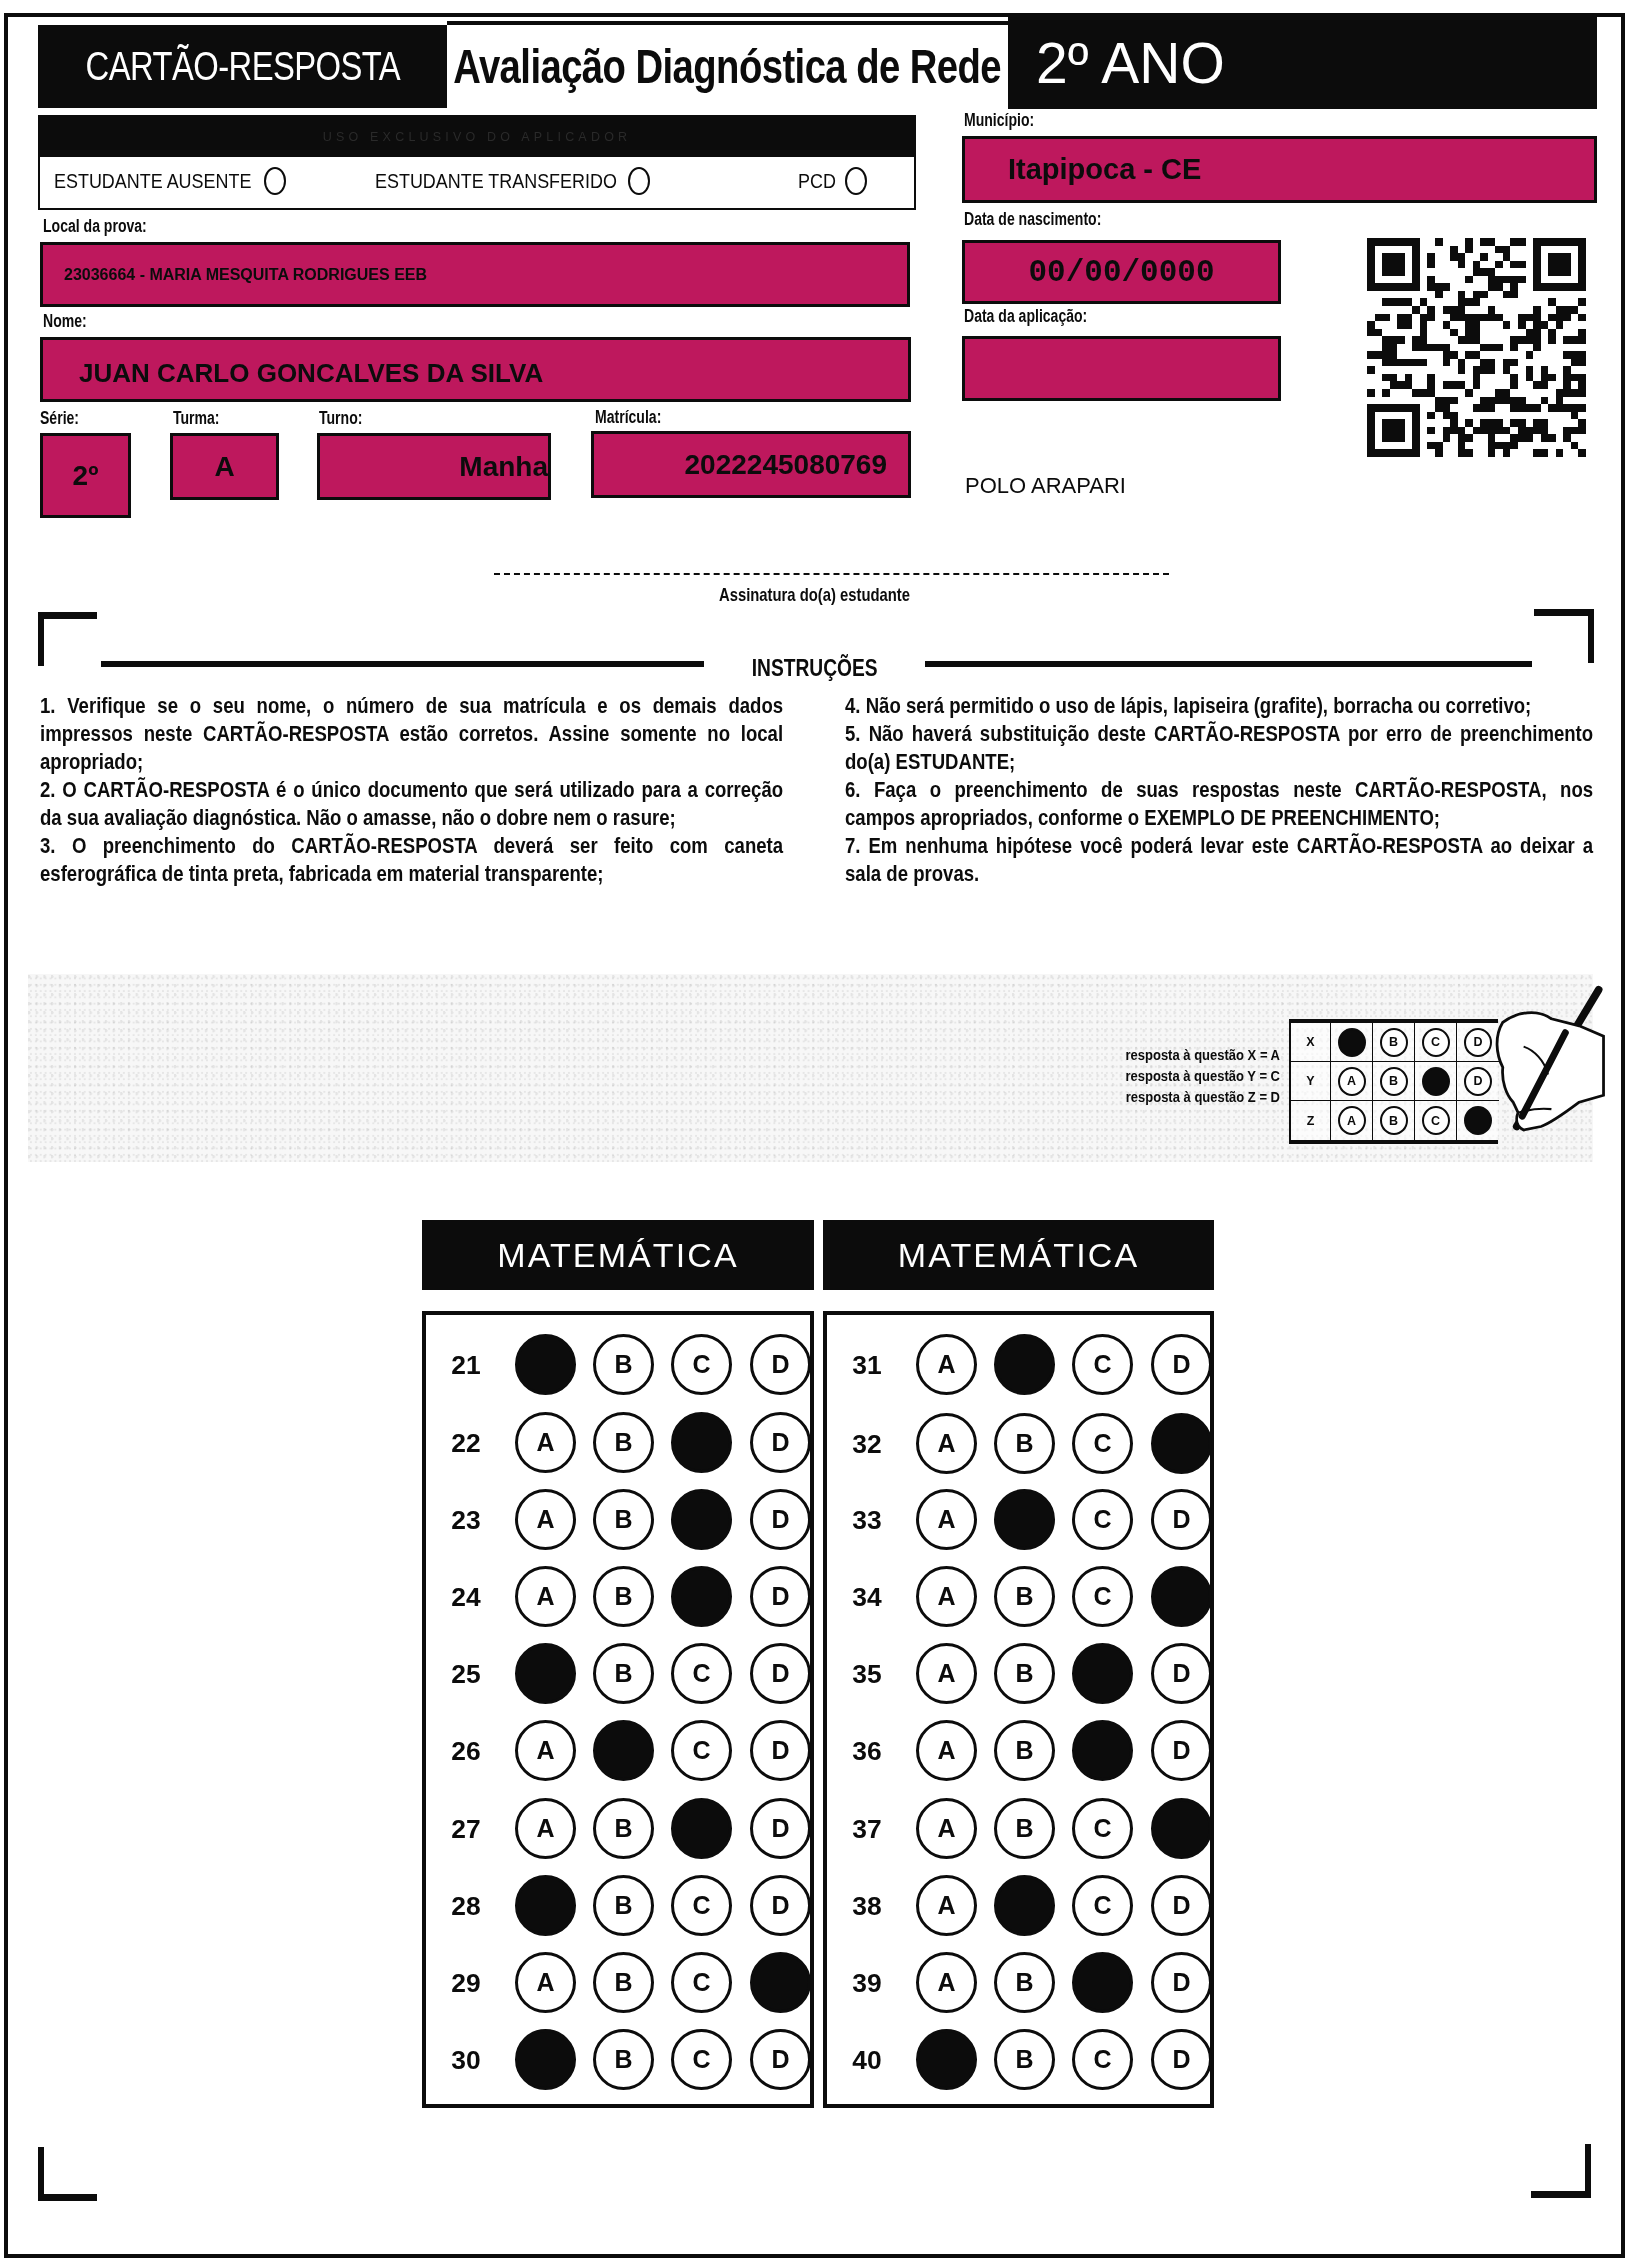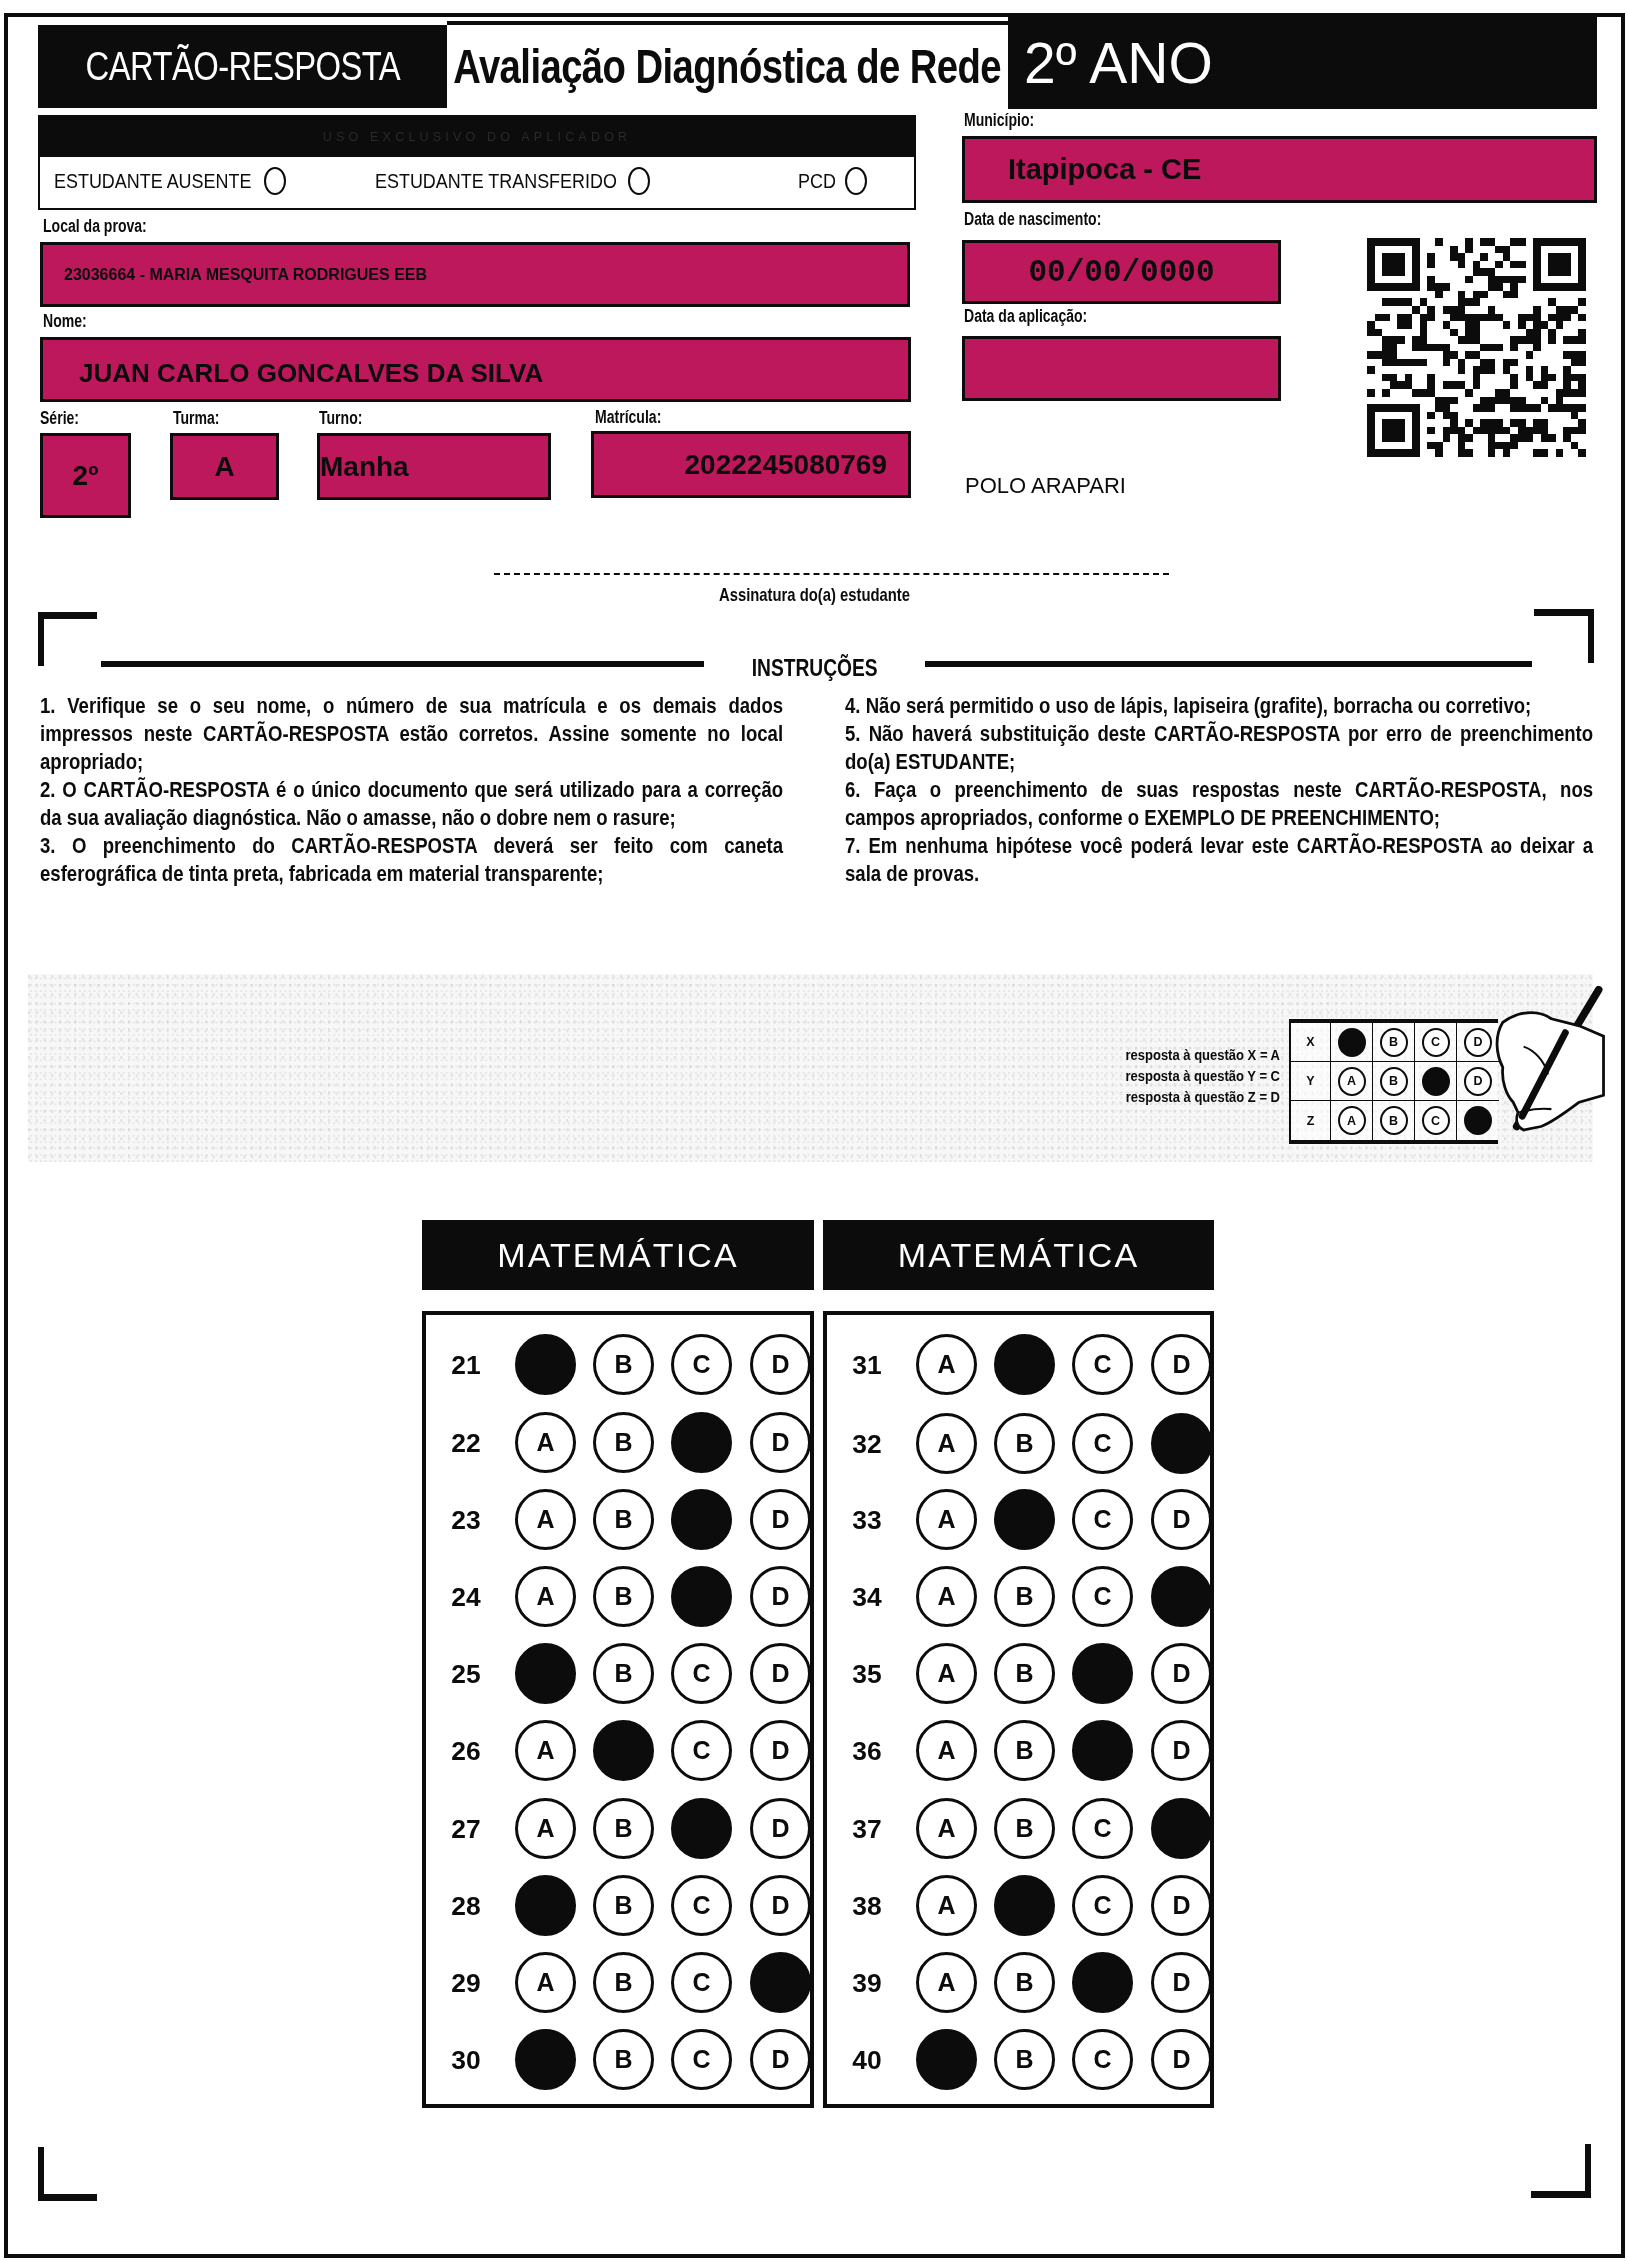--- a/index.html
+++ b/index.html
@@ -7,21 +7,21 @@
   body { position: relative; font-family: "Liberation Sans", "DejaVu Sans", sans-serif; color: #0c0c0c; }
   .abs { position: absolute; }
   .outer-border { left: 3.5px; top: 12.5px; width: 1621px; height: 2245px; border: 4.2px solid #0c0c0c; }
 
   
   .hdr-left { left: 38px; top: 25px; width: 409px; height: 83px; background: #0c0c0c; color: #fff;
     font-family: "Liberation Sans Narrow", "Liberation Sans", sans-serif; font-size: 40px; display: flex; align-items: center; justify-content: center; letter-spacing: -0.7px; transform-origin: left center; }
   .hdr-left span { display: inline-block; transform: scaleX(0.82); }
   .hdr-mid { left: 447px; top: 21px; width: 561px; height: 85px; background: #fff; border-top: 4.2px solid #0c0c0c; display: flex; align-items: center; justify-content: center; }
   .hdr-mid span { display: inline-block; font-size: 49px; font-weight: bold; transform: scaleX(0.78); white-space: nowrap; letter-spacing: -0.7px; }
-  .hdr-right { left: 1008px; top: 16.7px; width: 589px; height: 92px; background: #0c0c0c; color: #fff; display: flex; align-items: center; padding-left: 16px; }
+  .hdr-right { left: 1008px; top: 16.7px; width: 589px; height: 92px; background: #0c0c0c; color: #fff; display: flex; align-items: center; padding-left: 28px; }
   .hdr-right span { font-size: 57px; font-weight: normal; white-space: nowrap; }
 
   
   .aplic-box { left: 38px; top: 115px; width: 878px; height: 95px; border: 2.8px solid #0c0c0c; }
   .aplic-bar { left: 0; top: 0; width: 100%; height: 40px; background: #0c0c0c; color: #2a2a2a; font-size: 12.5px; letter-spacing: 4.2px; display: flex; align-items: center; justify-content: center; }
   .aplic-opt { top: 50px; font-size: 19.5px; font-family: "Liberation Sans", sans-serif; display: flex; align-items: center; white-space: nowrap; }
   .aplic-opt .lbl { display: inline-block; transform: scaleX(0.92); transform-origin: left center; }
   .radio { width: 22px; height: 28px; border: 2.1px solid #0c0c0c; border-radius: 50%; display: inline-block; margin-left: 7px; background: #fff; }
 
   .lbl-small { font-size: 18px; font-weight: bold; white-space: nowrap; transform: scaleX(0.78); transform-origin: left center; }
@@ -122,21 +122,21 @@
 
 <div class="abs lbl-small" style="left:40px; top:408px;">Série:</div>
 <div class="abs field-box" style="left:40px; top:433px; width:91px; height:85px; justify-content:center;">
   <span class="field-val" style="font-size:28px;">2º</span>
 </div>
 <div class="abs lbl-small" style="left:173px; top:408px;">Turma:</div>
 <div class="abs field-box" style="left:170px; top:433px; width:109px; height:67px; justify-content:center;">
   <span class="field-val" style="font-size:28px;">A</span>
 </div>
 <div class="abs lbl-small" style="left:319px; top:408px;">Turno:</div>
-<div class="abs field-box" style="left:317px; top:433px; width:234px; height:67px; justify-content:flex-start;">
+<div class="abs field-box" style="left:317px; top:433px; width:234px; height:67px; justify-content:flex-end;">
   <span class="field-val" style="font-size:28px;">Manha</span>
 </div>
 <div class="abs lbl-small" style="left:595px; top:407px;">Matrícula:</div>
 <div class="abs field-box" style="left:591px; top:431px; width:320px; height:67px; justify-content:flex-end; padding-right:21px;">
   <span class="field-val" style="font-size:28px;">2022245080769</span>
 </div>
 
 <div class="abs lbl-small" style="left:964px; top:209px;">Data de nascimento:</div>
 <div class="abs field-box" style="left:962px; top:240px; width:319px; height:64px; justify-content:center;">
   <span class="field-val" style="font-size:31px;font-family:Liberation Mono, monospace;">00/00/0000</span>

